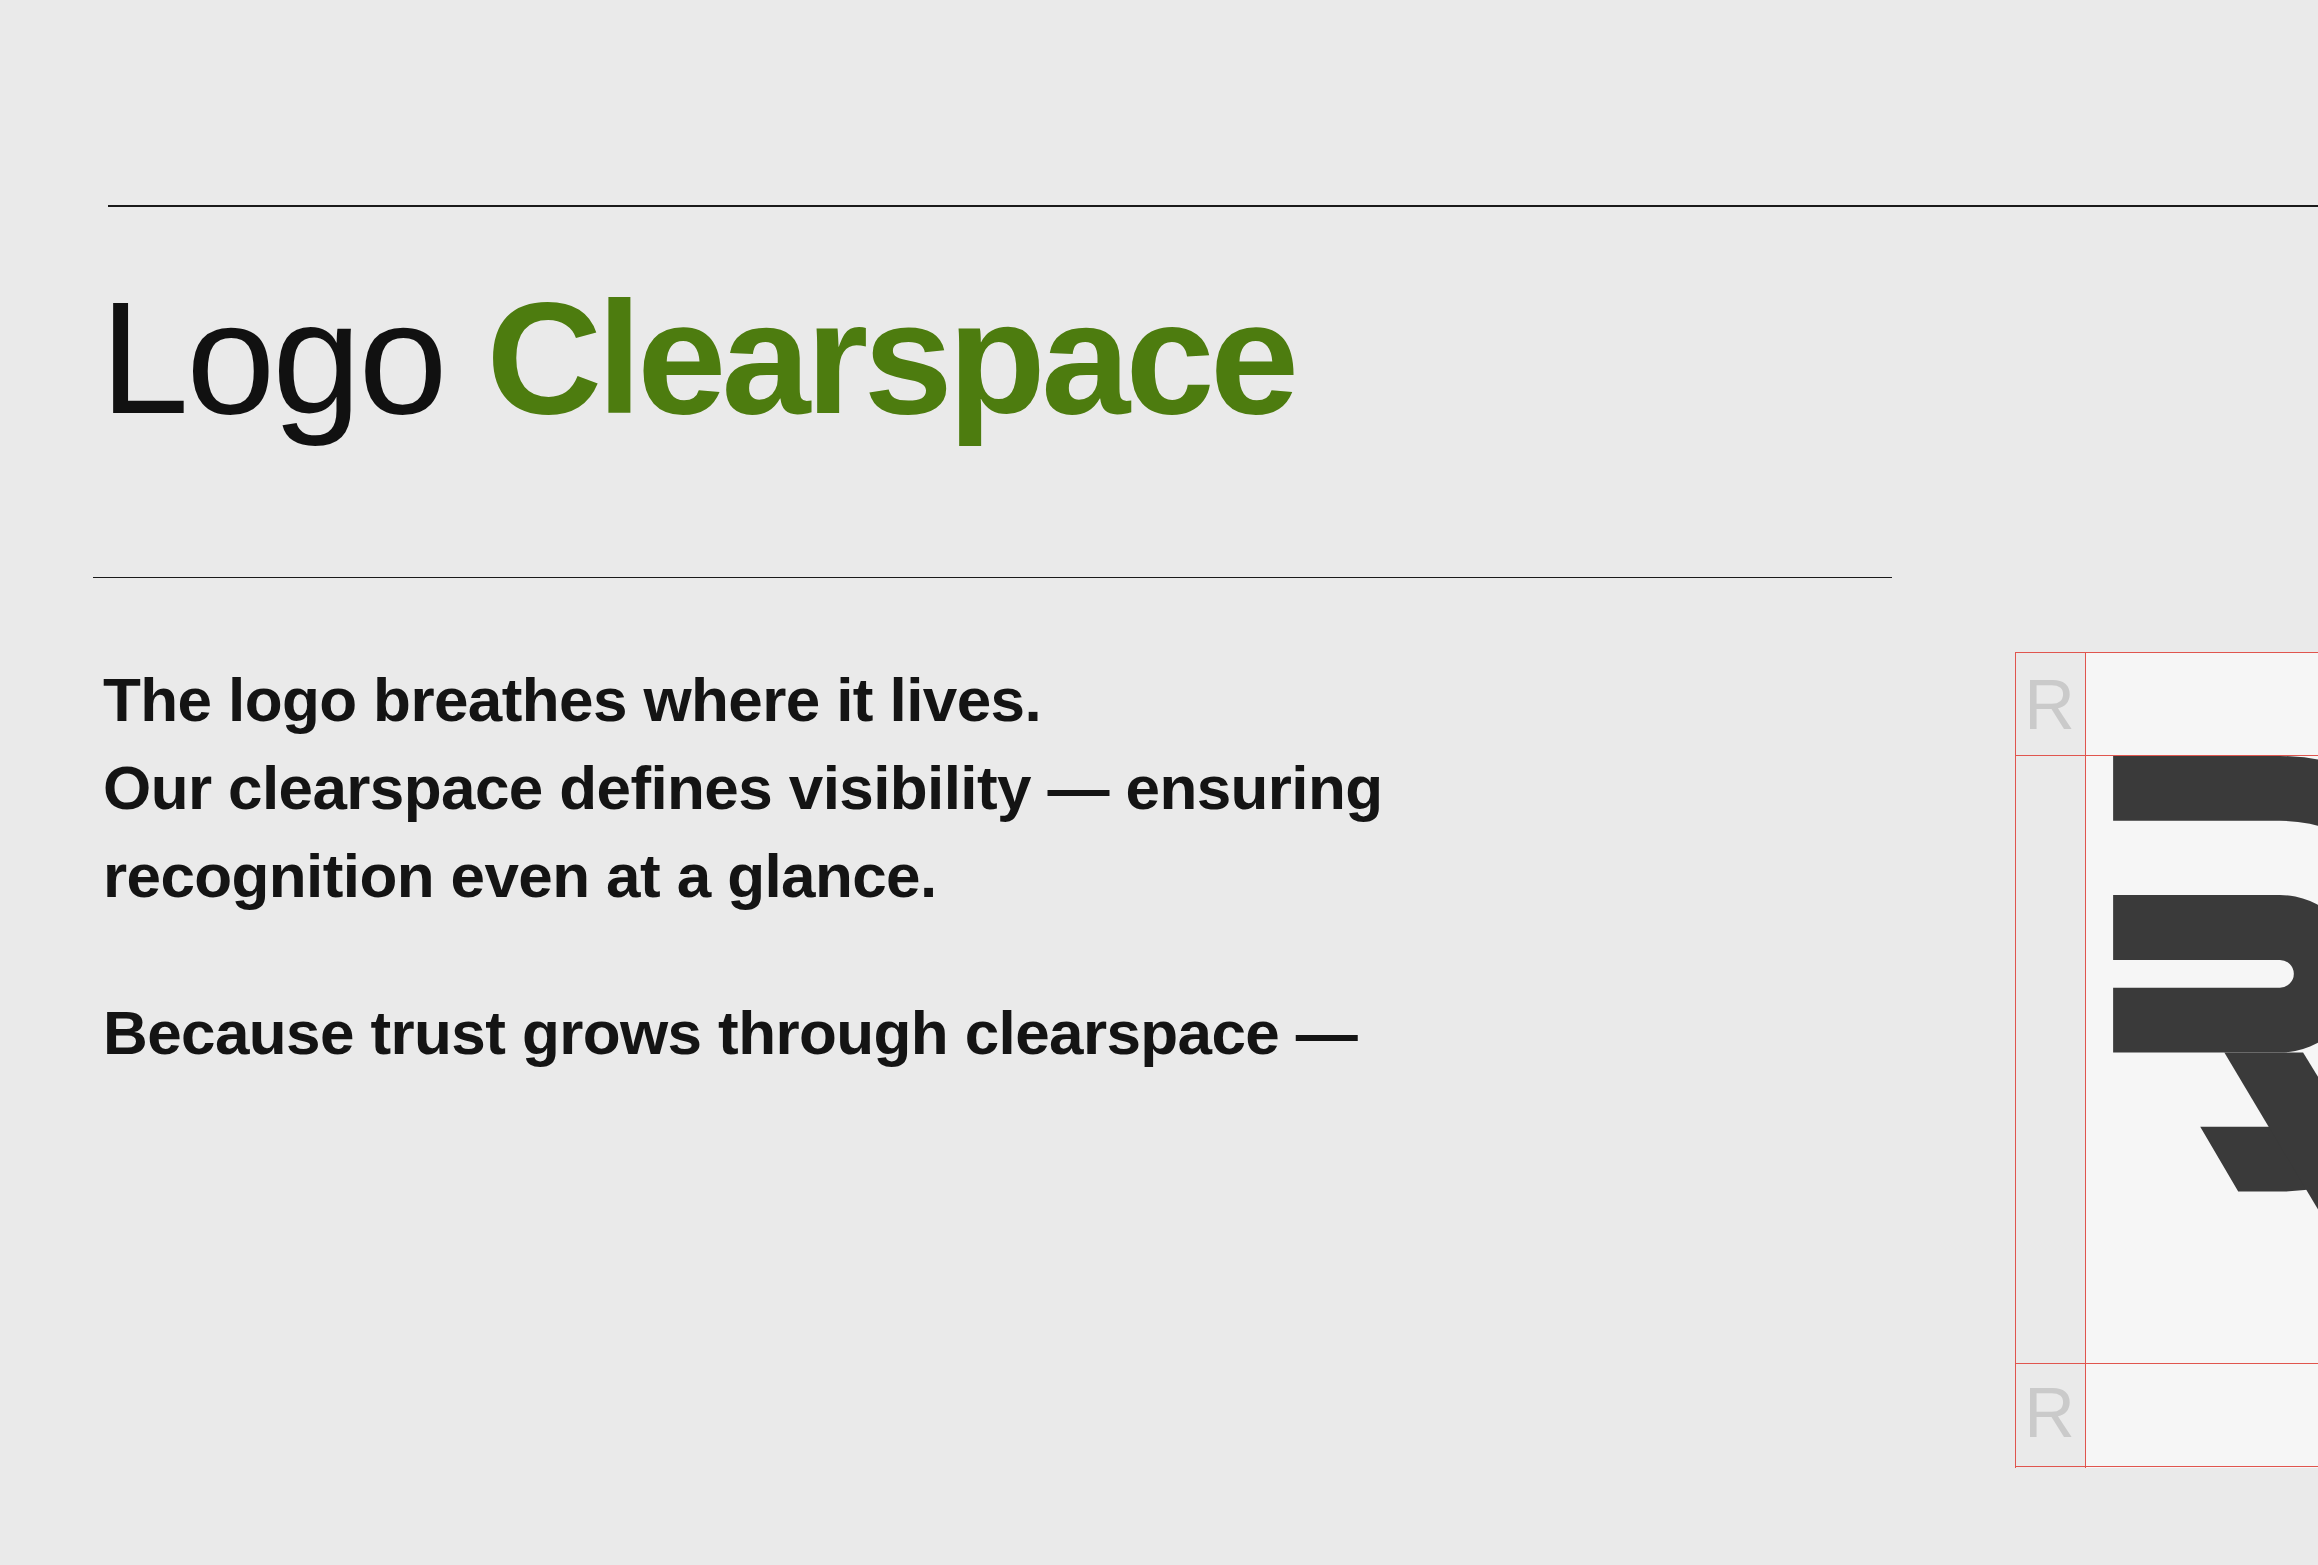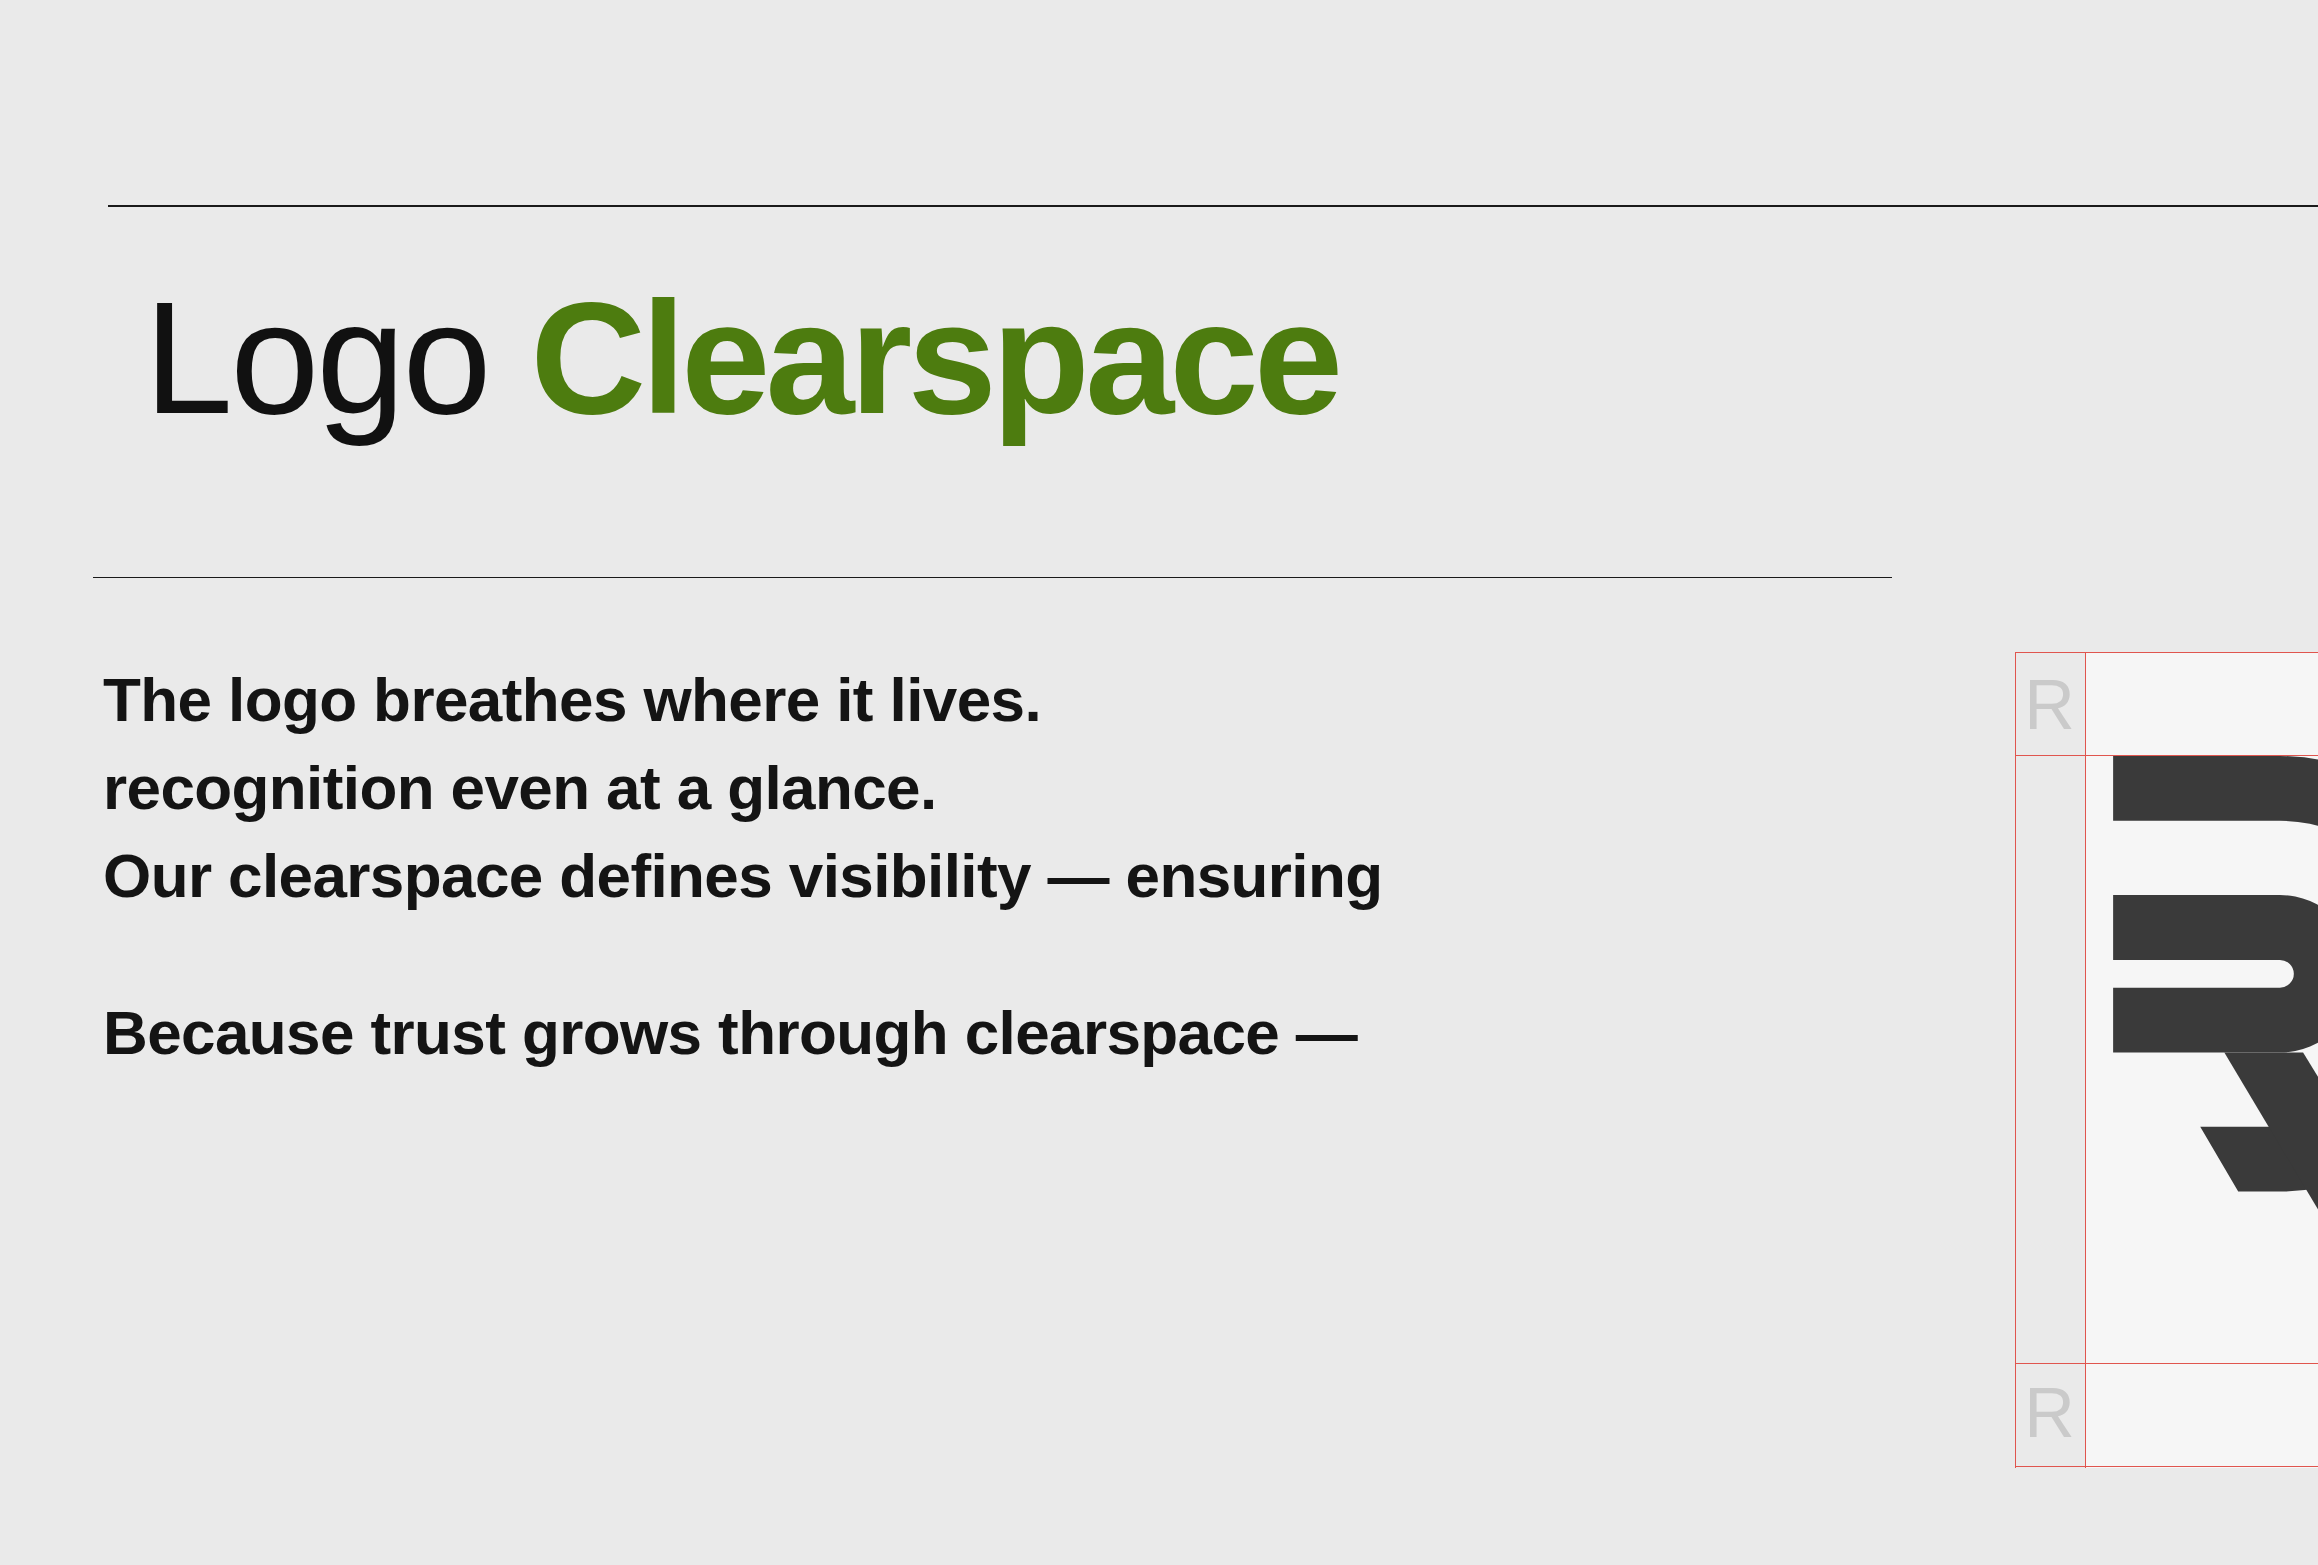--- a/index.html
+++ b/index.html
@@ -38,21 +38,20 @@
     top: 278px;
     white-space: nowrap;
   }
   .title-light {
     font-family: "Liberation Sans", sans-serif;
     font-weight: 300;
     font-size: 160px;
     letter-spacing: -2.8px;
     color: #111111;
     line-height: 1;
-    margin-left: 44px;
   }
   .title-bold {
     font-family: "Liberation Sans", sans-serif;
     font-weight: 700;
     font-size: 160px;
     letter-spacing: -4.6px;
     color: #4d7c0f;
     line-height: 1;
   }
 
@@ -146,22 +145,22 @@
 
   <div class="title-block">
     <span class="title-light">Logo </span><span class="title-bold">Clearspace</span>
   </div>
 
   <div class="rule-mid"></div>
 
   <div class="body-copy">
     <div class="para">
       <div>The logo breathes where it lives.</div>
+      <div>Our clearspace defines visibility — ensuring</div>
       <div>recognition even at a glance.</div>
-      <div>Our clearspace defines visibility — ensuring</div>
     </div>
     <div class="para">
       <div>Because trust grows through clearspace —</div>
     </div>
   </div>
 
   <div class="diagram">
 
     <div class="clear-field"></div>
 

